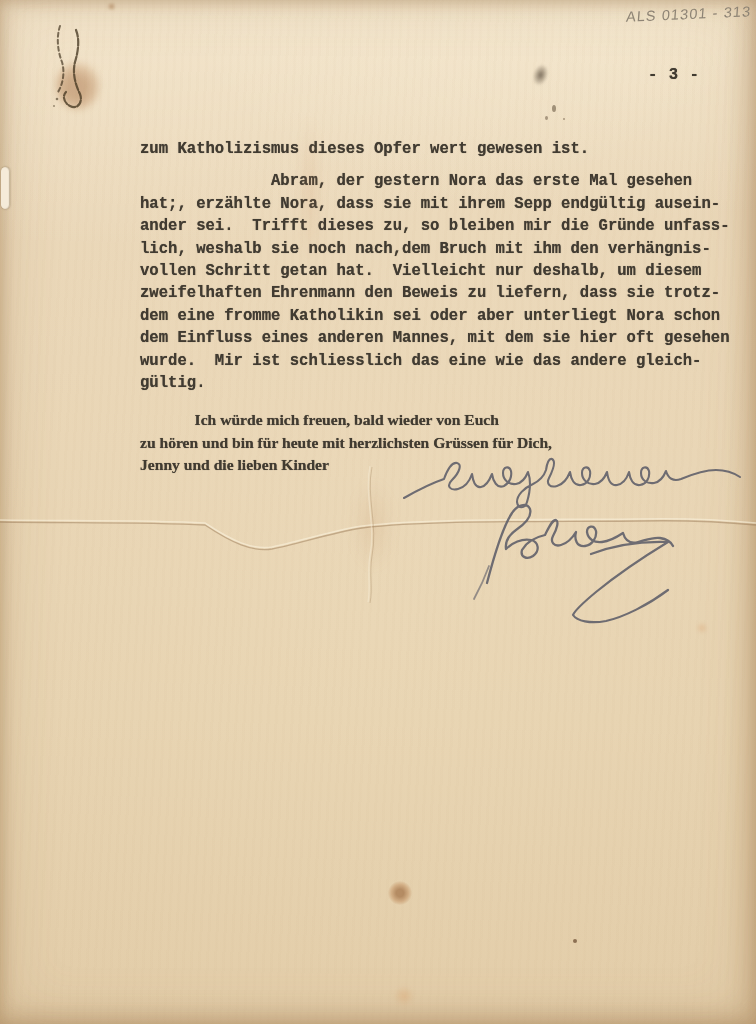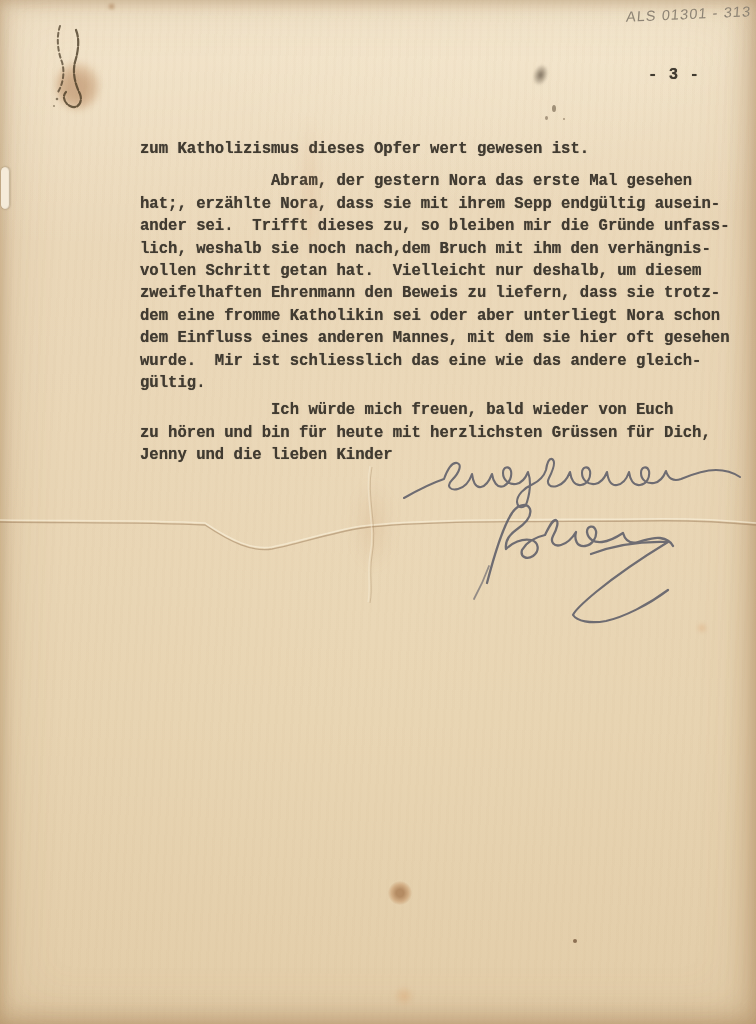--- a/index.html
+++ b/index.html
@@ -20,21 +20,21 @@
   }
   .texture{position:absolute;inset:0;pointer-events:none;
     background:repeating-linear-gradient(93deg, rgba(185,155,115,.03) 0 3px, rgba(255,255,255,0) 3px 8px);}
   .typed, .pagenum{
     font-family:"Liberation Mono",monospace;font-weight:bold;
     color:#413b31;text-shadow:0 0 .7px rgba(64,58,49,.8);
   }
   .typed{position:absolute;left:140px;top:138px;font-size:15.6px;line-height:22.4px;white-space:pre;}
   .typed .paragraph{margin:0;}
   .typed .paragraph:nth-child(2){margin-top:10px;}
-  .typed .paragraph:nth-child(3){margin-top:5px;}
+  .typed .paragraph:nth-child(3){margin-top:15px;font-family:Liberation Serif, serif;}
   .pagenum{position:absolute;left:648px;top:66px;font-size:15.6px;letter-spacing:1px;white-space:pre;}
   .archive{position:absolute;left:626px;top:6px;font-size:14.5px;color:#8e8475;
     letter-spacing:1.1px;transform:rotate(-2.5deg) skewX(-7deg);white-space:pre;}
   .marks{position:absolute;inset:0;pointer-events:none;}
   .stain{position:absolute;pointer-events:none;border-radius:50%;}
   .st-topleft{left:56px;top:60px;width:44px;height:50px;filter:blur(3px);
     background:radial-gradient(circle at 45% 55%, rgba(158,98,52,.42) 0 28%, rgba(185,130,82,.3) 55%, rgba(185,130,82,0) 75%);}
   .st-streak{left:298px;top:116px;width:24px;height:148px;filter:blur(5px);
     background:radial-gradient(closest-side, rgba(208,150,104,.18), rgba(208,150,104,0));}
   .st-smudge{left:533px;top:64px;width:15px;height:22px;filter:blur(1px);transform:rotate(18deg);

